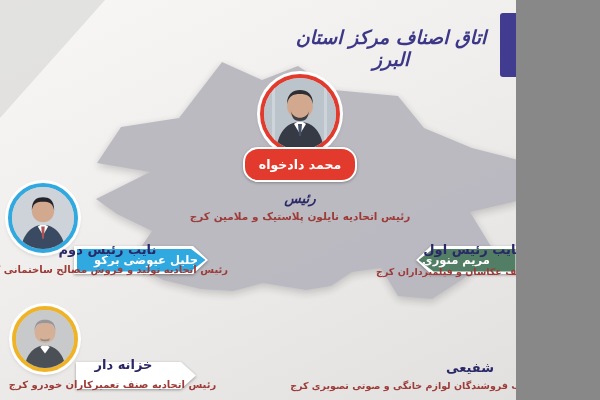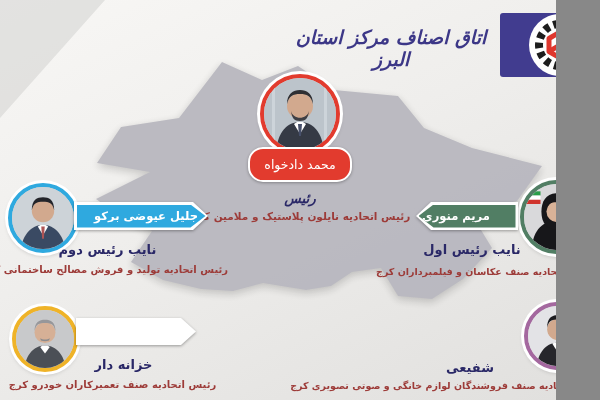--- a/index.html
+++ b/index.html
@@ -1,17 +1,17 @@
 <!DOCTYPE html>
 <html lang="fa"><head>
 <meta charset="utf-8">
 <style>
   html,body{margin:0;padding:0;background:#888;}
   .stage{
-    position:relative;width:556px;height:400px;overflow:hidden;
+    position:relative;width:516px;height:400px;overflow:hidden;
     background:linear-gradient(155deg,#f8f7f5 0%,#efeeec 45%,#e1e0de 100%);
     font-family:"DejaVu Sans",sans-serif;
   }
   .bg-svg{position:absolute;inset:0;z-index:0;}
   .map-shape{filter:drop-shadow(0 3px 4px rgba(0,0,0,.20));}
 
   
   .logo{position:absolute;left:500px;top:12px;width:94px;height:66px;z-index:3;}
   .title{
     position:absolute;left:288px;top:26px;width:206px;z-index:3;
@@ -23,24 +23,24 @@
   .member{position:absolute;z-index:2;}
   .photo{
     border-radius:50%;box-sizing:border-box;border:4px solid #999;
     box-shadow:0 0 0 3px #fff,0 2px 5px rgba(0,0,0,.28);
     overflow:hidden;background:#d8d8d8;
   }
   .photo svg{display:block;width:100%;height:100%;}
 
   .badge-center{
     display:inline-block;padding:8px 14px;border-radius:15px;border:2px solid #fff;
-    color:#fff;font-weight:normal;font-size:12.5px;direction:rtl;
+    color:#fff;font-weight:bold;font-size:12.5px;direction:rtl;
     box-shadow:0 1px 3px rgba(0,0,0,.3);white-space:nowrap;
   }
-  .arrow-badge{position:absolute;filter:drop-shadow(0 1px 1.5px rgba(0,0,0,.35));}
+  .arrow-badge{position:absolute;filter:drop-shadow(0 1px 1.5px rgba(0,0,0,.35));margin-top:44px;}
   .ab-outer{position:absolute;inset:0;background:#fff;}
   .ab-inner{
     position:absolute;inset:2.5px;display:flex;align-items:center;justify-content:center;
     color:#fff;font-weight:bold;font-size:11.5px;direction:rtl;white-space:nowrap;box-sizing:border-box;
   }
   .tip-right .ab-outer,.tip-right .ab-inner{clip-path:polygon(0 0,calc(100% - 15px) 0,100% 50%,calc(100% - 15px) 100%,0 100%);}
   .tip-right .ab-inner{padding:0 6px 0 16px;}
   .tip-left .ab-outer,.tip-left .ab-inner{clip-path:polygon(15px 0,100% 0,100% 100%,15px 100%,0 50%);}
   .tip-left .ab-inner{padding:0 28px 0 6px;}
 

